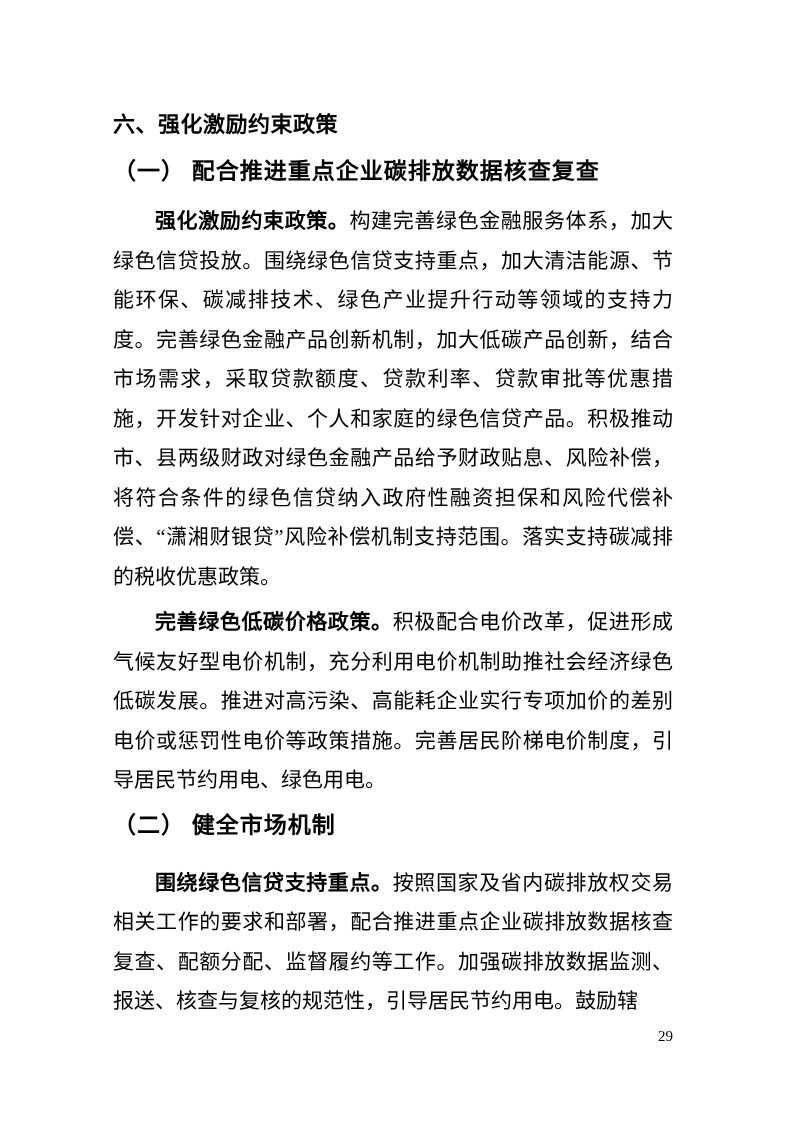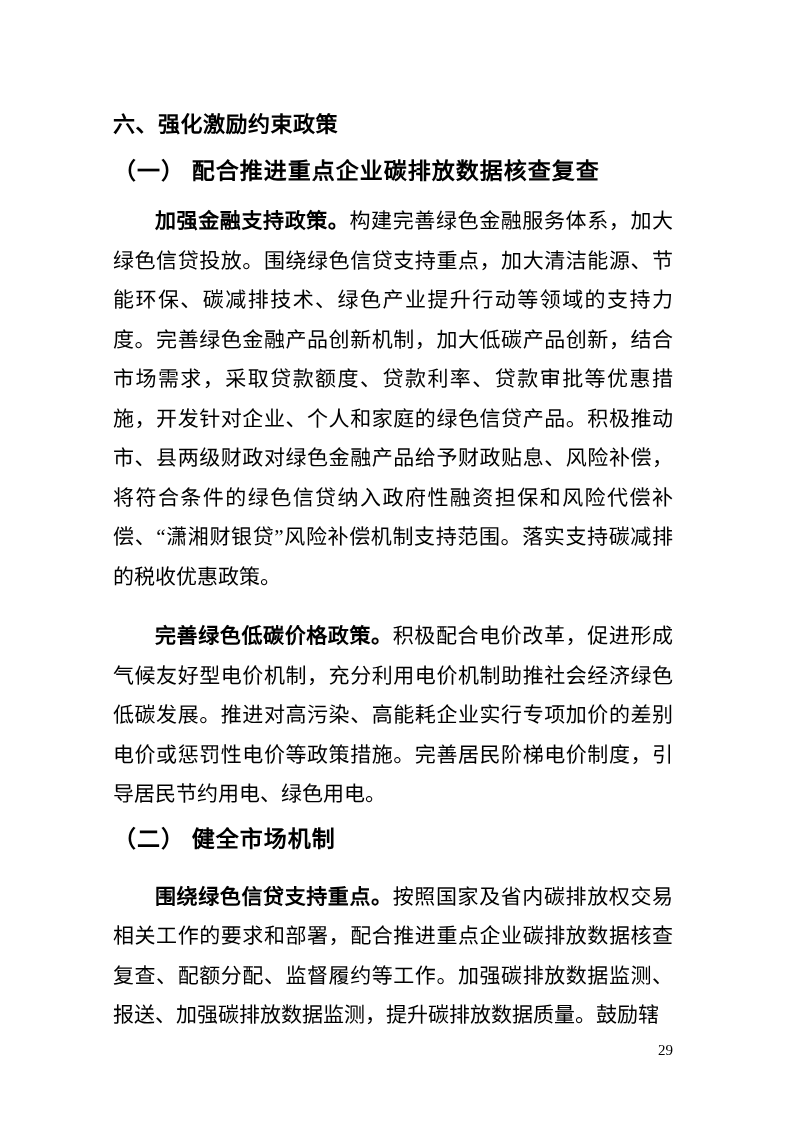--- a/index.html
+++ b/index.html
@@ -44,21 +44,21 @@
     font-family: "Liberation Serif", serif;
     font-size: 21px;
     line-height: 39.5px;
     text-align: justify;
     text-justify: inter-character;
     text-indent: 42px;
     letter-spacing: 0;
     word-break: normal;
     line-break: strict;
   }
-  .para.tight { margin-top: 20px; }
+  .para.tight { margin-top: 6px; }
   .para.after-heading { margin-top: 25px; }
   .section-heading.second { margin-top: 12px; }
   .para .lead {
     font-weight: bold;
   }
   .page-number {
     margin-top: 4px;
     font-family: "Liberation Serif", serif;
     font-size: 15px;
     line-height: 20px;
@@ -69,24 +69,24 @@
 </head>
 <body>
 
 <div class="page">
   <div class="content">
 
     <h1 class="chapter-heading">六、强化激励约束政策</h1>
 
     <h2 class="section-heading">（一） 配合推进重点企业碳排放数据核查复查</h2>
 
-    <p class="para"><span class="lead">加强金融支持政策。</span><span>构建完善绿色金融服务体系，加大绿色信贷投放。围绕绿色信贷支持重点，加大清洁能源、节能环保、碳减排技术、绿色产业提升行动等领域的支持力度。完善绿色金融产品创新机制，加大低碳产品创新，结合市场需求，采取贷款额度、贷款利率、贷款审批等优惠措施，开发针对企业、个人和家庭的绿色信贷产品。积极推动市、县两级财政对绿色金融产品给予财政贴息、风险补偿，将符合条件的绿色信贷纳入政府性融资担保和风险代偿补偿、“潇湘财银贷”风险补偿机制支持范围。落实支持碳减排的税收优惠政策。</span></p>
+    <p class="para"><span class="lead">强化激励约束政策。</span><span>构建完善绿色金融服务体系，加大绿色信贷投放。围绕绿色信贷支持重点，加大清洁能源、节能环保、碳减排技术、绿色产业提升行动等领域的支持力度。完善绿色金融产品创新机制，加大低碳产品创新，结合市场需求，采取贷款额度、贷款利率、贷款审批等优惠措施，开发针对企业、个人和家庭的绿色信贷产品。积极推动市、县两级财政对绿色金融产品给予财政贴息、风险补偿，将符合条件的绿色信贷纳入政府性融资担保和风险代偿补偿、“潇湘财银贷”风险补偿机制支持范围。落实支持碳减排的税收优惠政策。</span></p>
 
     <p class="para tight"><span class="lead">完善绿色低碳价格政策。</span><span>积极配合电价改革，促进形成气候友好型电价机制，充分利用电价机制助推社会经济绿色低碳发展。推进对高污染、高能耗企业实行专项加价的差别电价或惩罚性电价等政策措施。完善居民阶梯电价制度，引导居民节约用电、绿色用电。</span></p>
 
     <h2 class="section-heading second">（二） 健全市场机制</h2>
 
-    <p class="para after-heading"><span class="lead">围绕绿色信贷支持重点。</span><span>按照国家及省内碳排放权交易相关工作的要求和部署，配合推进重点企业碳排放数据核查复查、配额分配、监督履约等工作。加强碳排放数据监测、报送、加强碳排放数据监测，提升碳排放数据质量。鼓励辖</span></p>
+    <p class="para after-heading"><span class="lead">围绕绿色信贷支持重点。</span><span>按照国家及省内碳排放权交易相关工作的要求和部署，配合推进重点企业碳排放数据核查复查、配额分配、监督履约等工作。加强碳排放数据监测、报送、核查与复核的规范性，引导居民节约用电。鼓励辖</span></p>
 
     <div class="page-number">29</div>
 
   </div>
 </div>
 
 </body></html>

